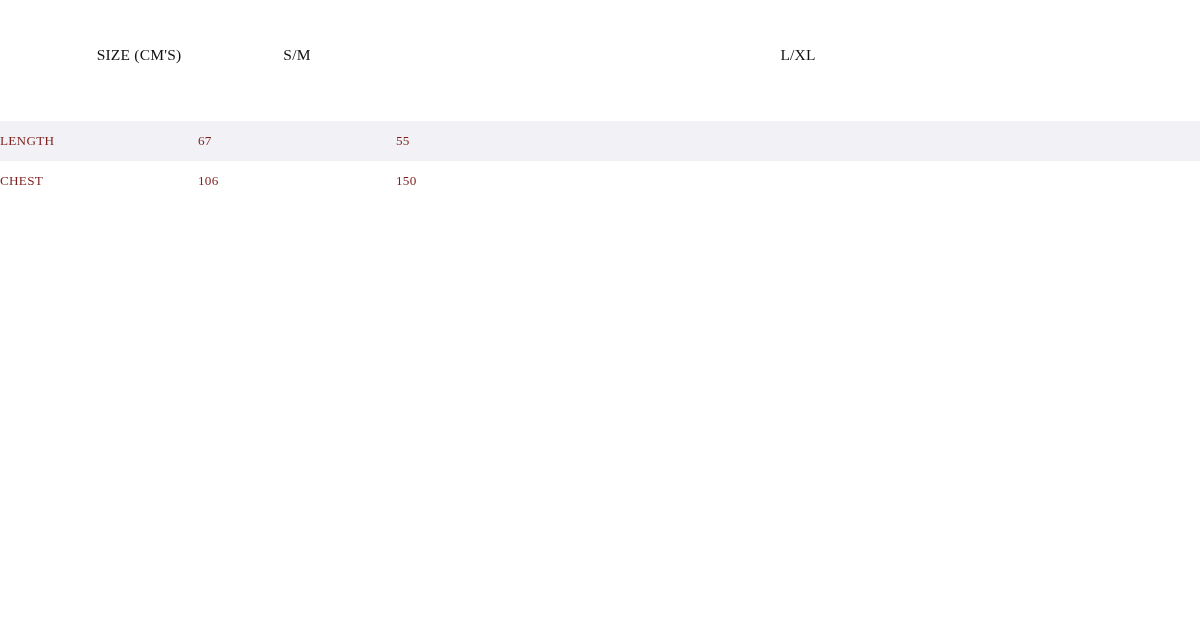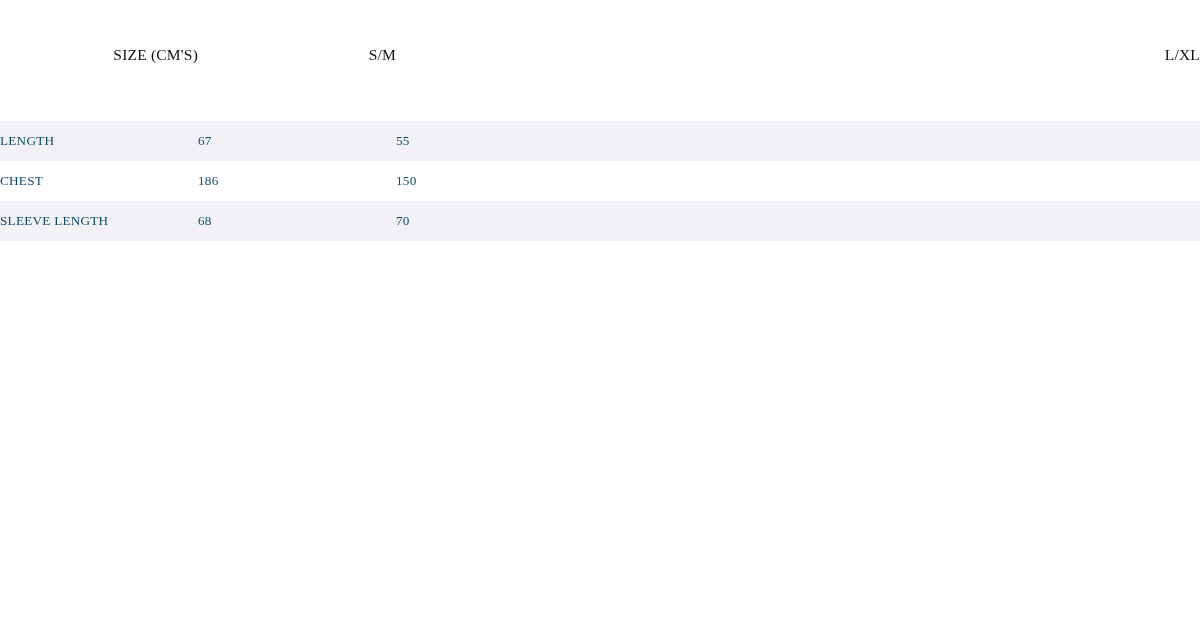--- a/index.html
+++ b/index.html
@@ -29,21 +29,21 @@
 
   .chart-table col.col-label { width: 198px; }
   .chart-table col.col-val   { width: 198px; }
   .chart-table col.col-pad   { width: auto; }
 
   
   .chart-head-row {
     height: 82px;
   }
   .chart-head-row th {
-    text-align: right;
+    text-align: center;
     vertical-align: bottom;
     font-weight: normal;
     font-size: 15.5px;
     letter-spacing: 0.2px;
     color: #111111;
     padding: 0 0 18px 0;
     white-space: nowrap;
     margin-top: 11px;
   }
   th.cell-first,
@@ -58,21 +58,21 @@
     border: 0;
   }
 
   
   .chart-body-row {
     height: 40px;
   }
   .chart-body-row td {
     font-size: 13.2px;
     letter-spacing: 0.25px;
-    color: #0c4a6e;
+    color: #7f1d1d;
     padding: 0;
     vertical-align: middle;
     white-space: nowrap;
   }
   .chart-body-row.row-alt {
     background-color: #f2f2f6;
   }
   .chart-body-row.row-plain {
     background-color: #ffffff;
   }
@@ -107,24 +107,19 @@
 
     <tbody>
       <tr class="chart-body-row row-alt">
         <td class="cell-first row-label">LENGTH</td>
         <td>67</td>
         <td>55</td>
       </tr>
 
       <tr class="chart-body-row row-plain">
         <td class="cell-first row-label">CHEST</td>
-        <td>186</td>
+        <td>106</td>
         <td>150</td>
       </tr>
 
-      <tr class="chart-body-row row-alt">
-        <td class="cell-first row-label">SLEEVE LENGTH</td>
-        <td>68</td>
-        <td>70</td>
-      </tr>
     </tbody>
   </table>
 </div>
 
 </body></html>

